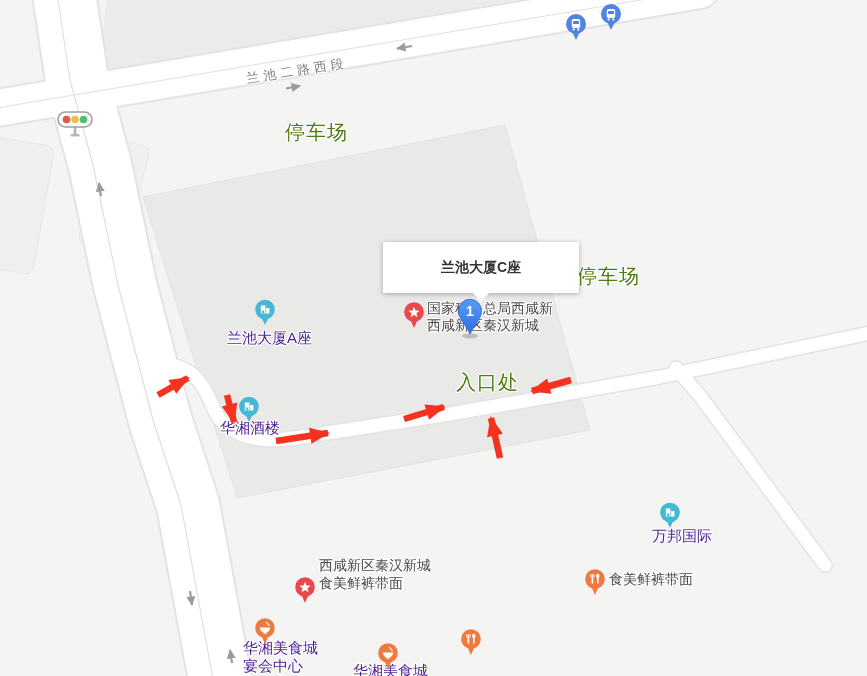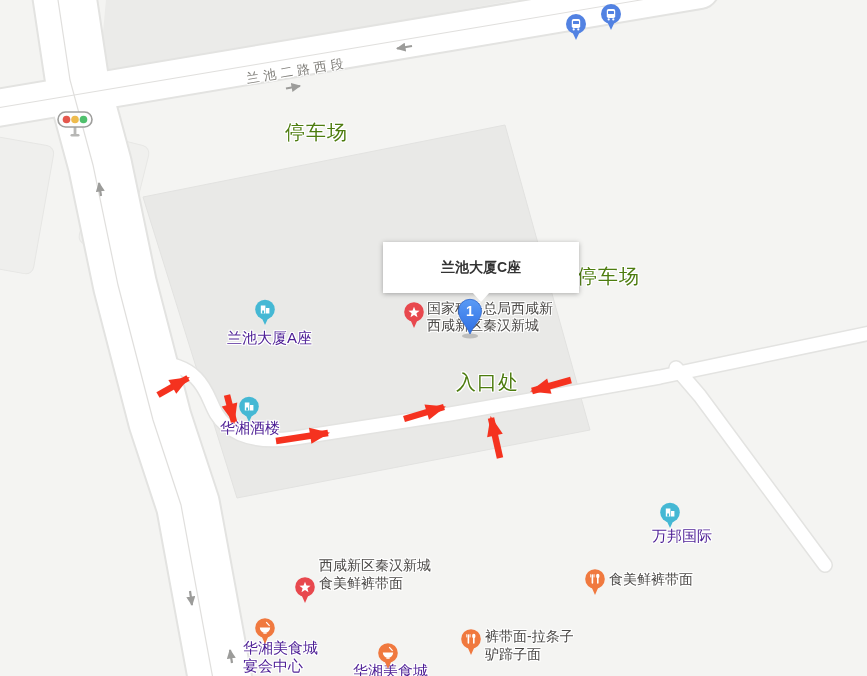--- a/index.html
+++ b/index.html
@@ -186,24 +186,20 @@
     <svg width="22" height="28" viewBox="0 0 22 28">
       <path d="M7.5,19 L11,27 L14.5,19 Z" fill="#f0793f"></path>
       <circle cx="11" cy="11" r="9.8" fill="#f0793f"></circle>
       <rect x="7.6" y="6.2" width="1.6" height="9.6" rx="0.8" fill="#fff"></rect>
       <rect x="6.3" y="6.2" width="0.9" height="3.2" fill="#fff"></rect>
       <rect x="9.6" y="6.2" width="0.9" height="3.2" fill="#fff"></rect>
       <rect x="13" y="6.2" width="1.6" height="9.6" rx="0.8" fill="#fff"></rect>
       <ellipse cx="13.8" cy="8" rx="1.7" ry="2.3" fill="#fff"></ellipse>
     </svg>
   </div>
-  <div class="lbl lbl-poi" style="left:485px;top:627px;line-height:18px;">
-    <div>裤带面-拉条子</div>
-    <div>驴蹄子面</div>
-  </div>
 
   <div class="pin" style="left:254px;top:617px;">
     <svg width="22" height="28" viewBox="0 0 22 28">
       <path d="M7.5,19 L11,27 L14.5,19 Z" fill="#f0793f"></path>
       <circle cx="11" cy="11" r="9.8" fill="#f0793f"></circle>
       <path d="M5.8,10.5 h10.4 a5.2,5.2 0 0 1 -10.4,0 Z" fill="#fff"></path>
       <rect x="9.3" y="15.6" width="3.4" height="1.1" rx="0.5" fill="#fff"></rect>
       <line x1="12.2" y1="5.2" x2="15.6" y2="8.8" stroke="#fff" stroke-width="1.2"></line>
     </svg>
   </div>

